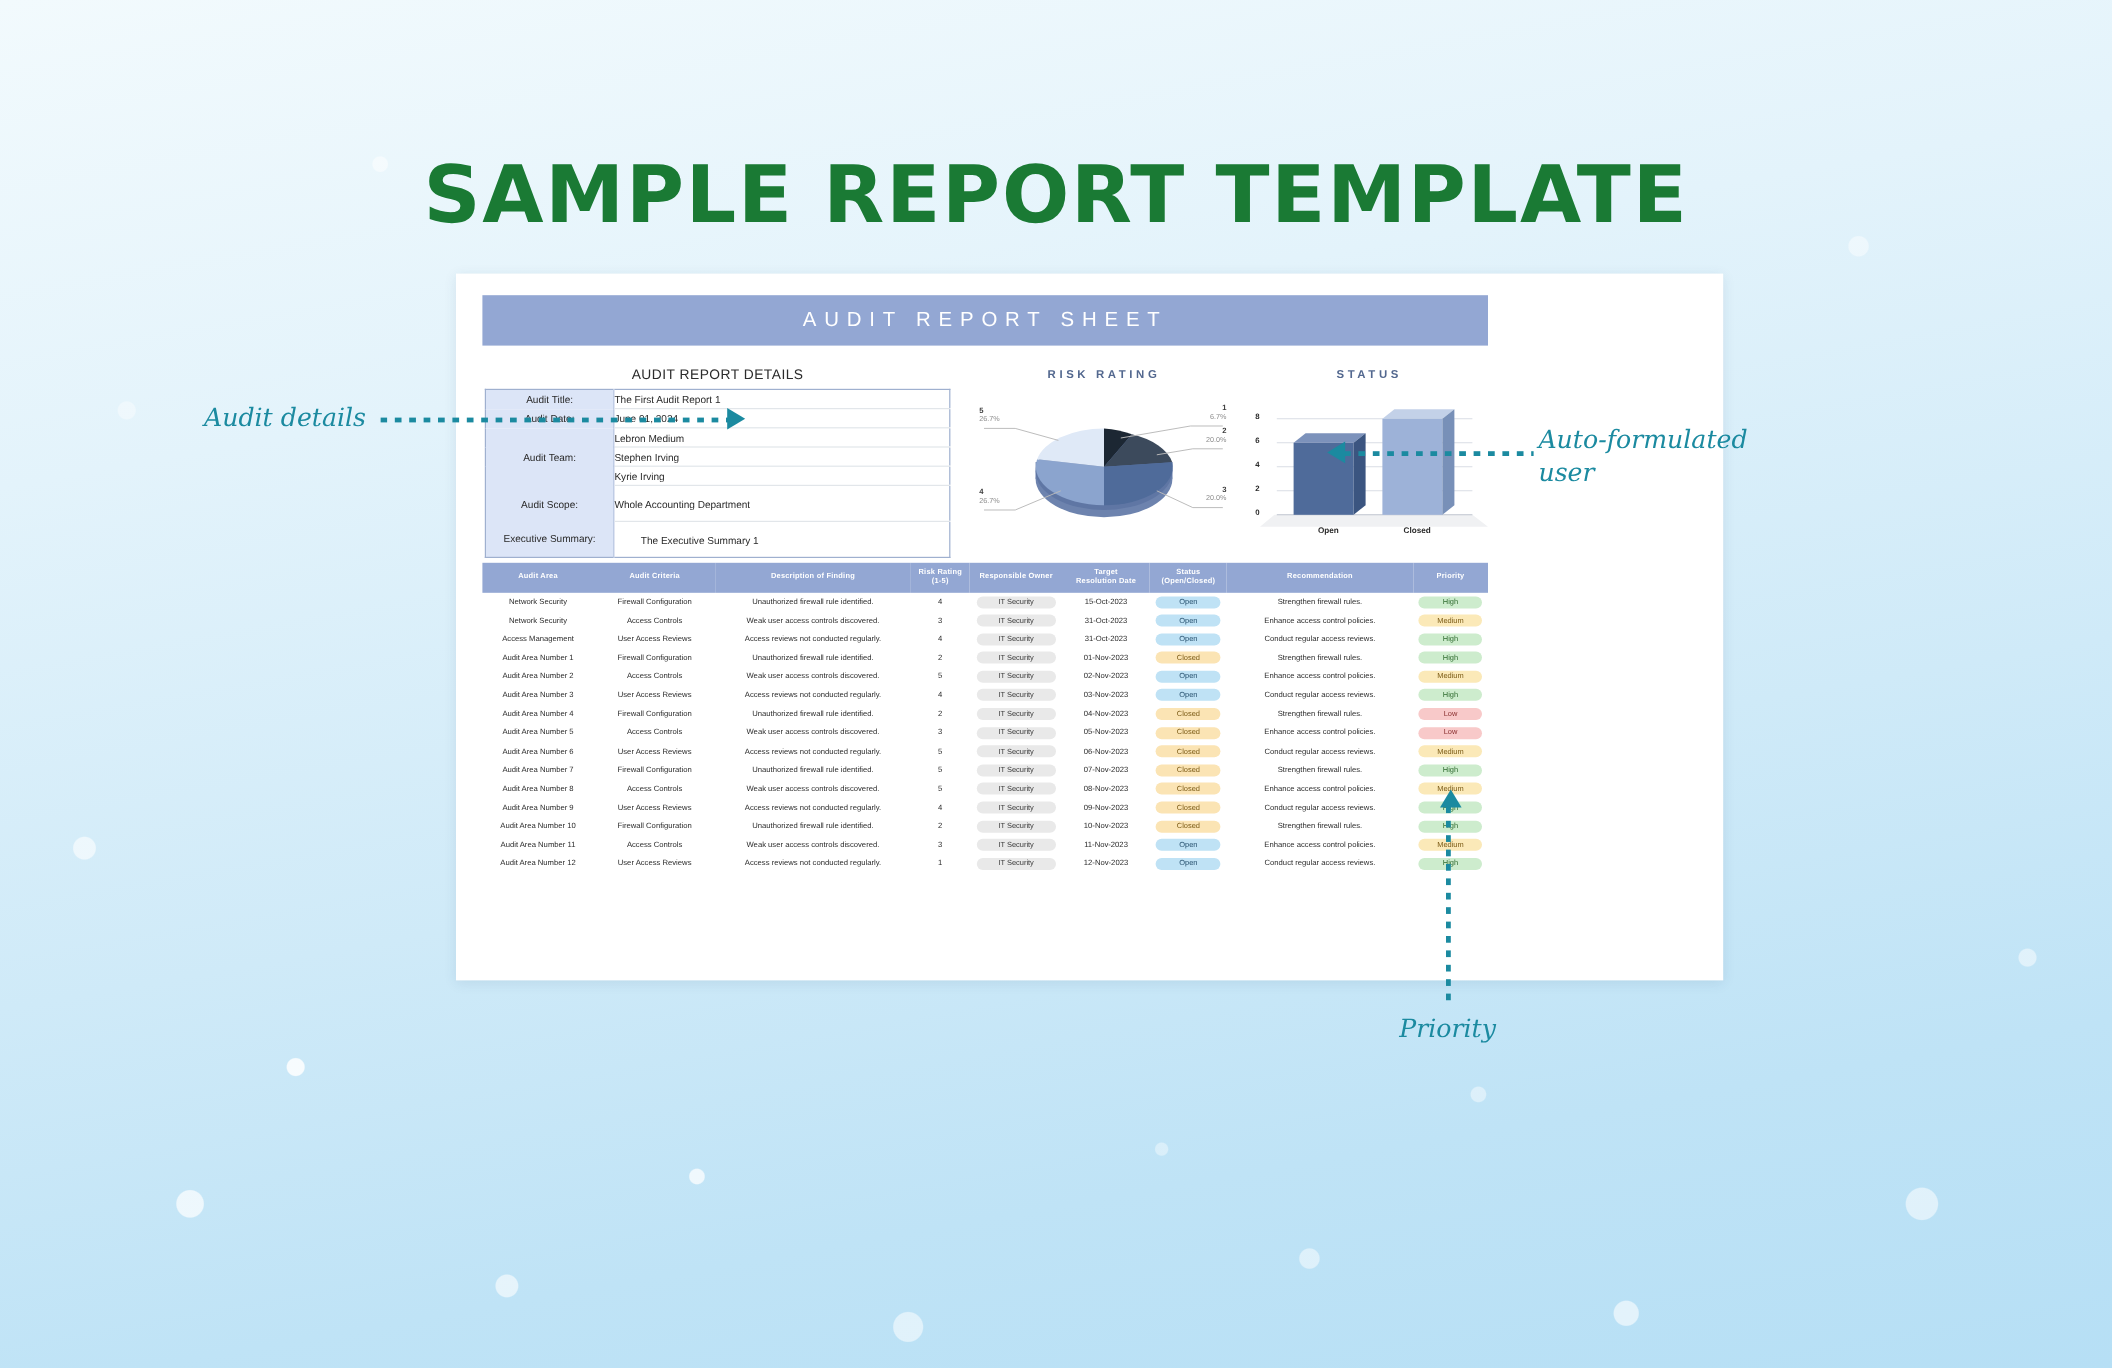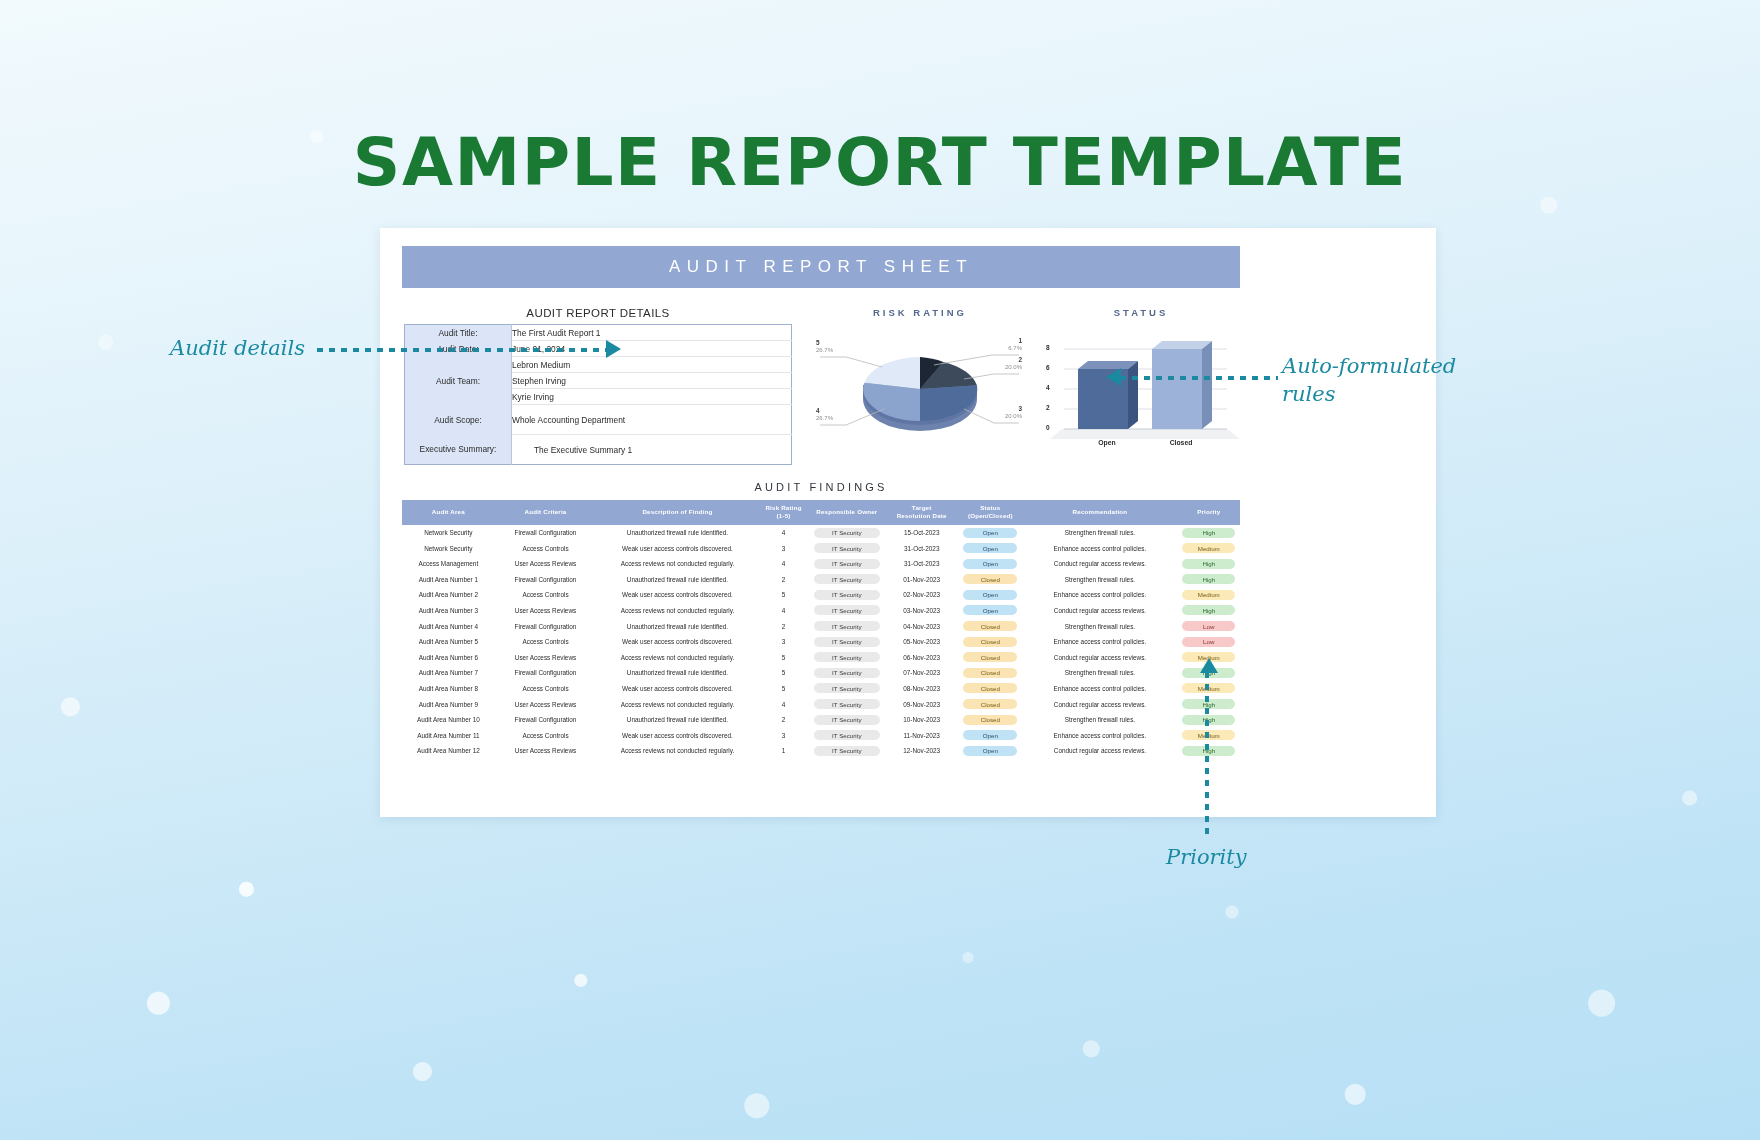--- a/index.html
+++ b/index.html
@@ -276,21 +276,20 @@
           <div class="bar-y" style="left:4px;  top:57px;">4</div>
           <div class="bar-y" style="left:4px;  top:77px;">2</div>
           <div class="bar-y" style="left:4px;  top:97px;">0</div>
 
           <div class="bar-x" style="left:34px; top:112px; width:62px;">Open</div>
           <div class="bar-x" style="left:108px; top:112px; width:62px;">Closed</div>
         </div>
       </div>
     </div>
 
-    <div id="findings-caption">AUDIT FINDINGS</div>
 
     <table class="findings">
       <colgroup>
         <col style="width:10.4%">
           <col style="width:11.4%">
           <col style="width:18.2%">
         <col style="width:5.6%">
           <col style="width:8.6%">
           <col style="width:8.2%">
         <col style="width:7.2%">
@@ -479,19 +478,19 @@
         </tbody>
     </table>
   </div>
 </div>
 
 <div class="anno-text" style="left:170px; top:336px;">Audit details</div>
 <div class="dots-h" style="left:317px; top:348px; width:290px;"></div>
 <div class="arrow-r" style="left:606px; top:340px;"></div>
 
 <div class="anno-text" style="left:1282px; top:354px;">Auto-formulated</div>
-<div class="anno-text" style="left:1282px; top:382px;">rules</div>
+<div class="anno-text" style="left:1282px; top:382px;">user</div>
 <div class="dots-h" style="left:1120px; top:376px; width:158px;"></div>
 <div class="arrow-l" style="left:1106px; top:368px;"></div>
 
 <div class="anno-text" style="left:1166px; top:845px;">Priority</div>
 <div class="dots-v" style="left:1205px; top:672px; height:162px;"></div>
 <div class="arrow-u" style="left:1200px; top:658px;"></div>
 
 </body></html>

